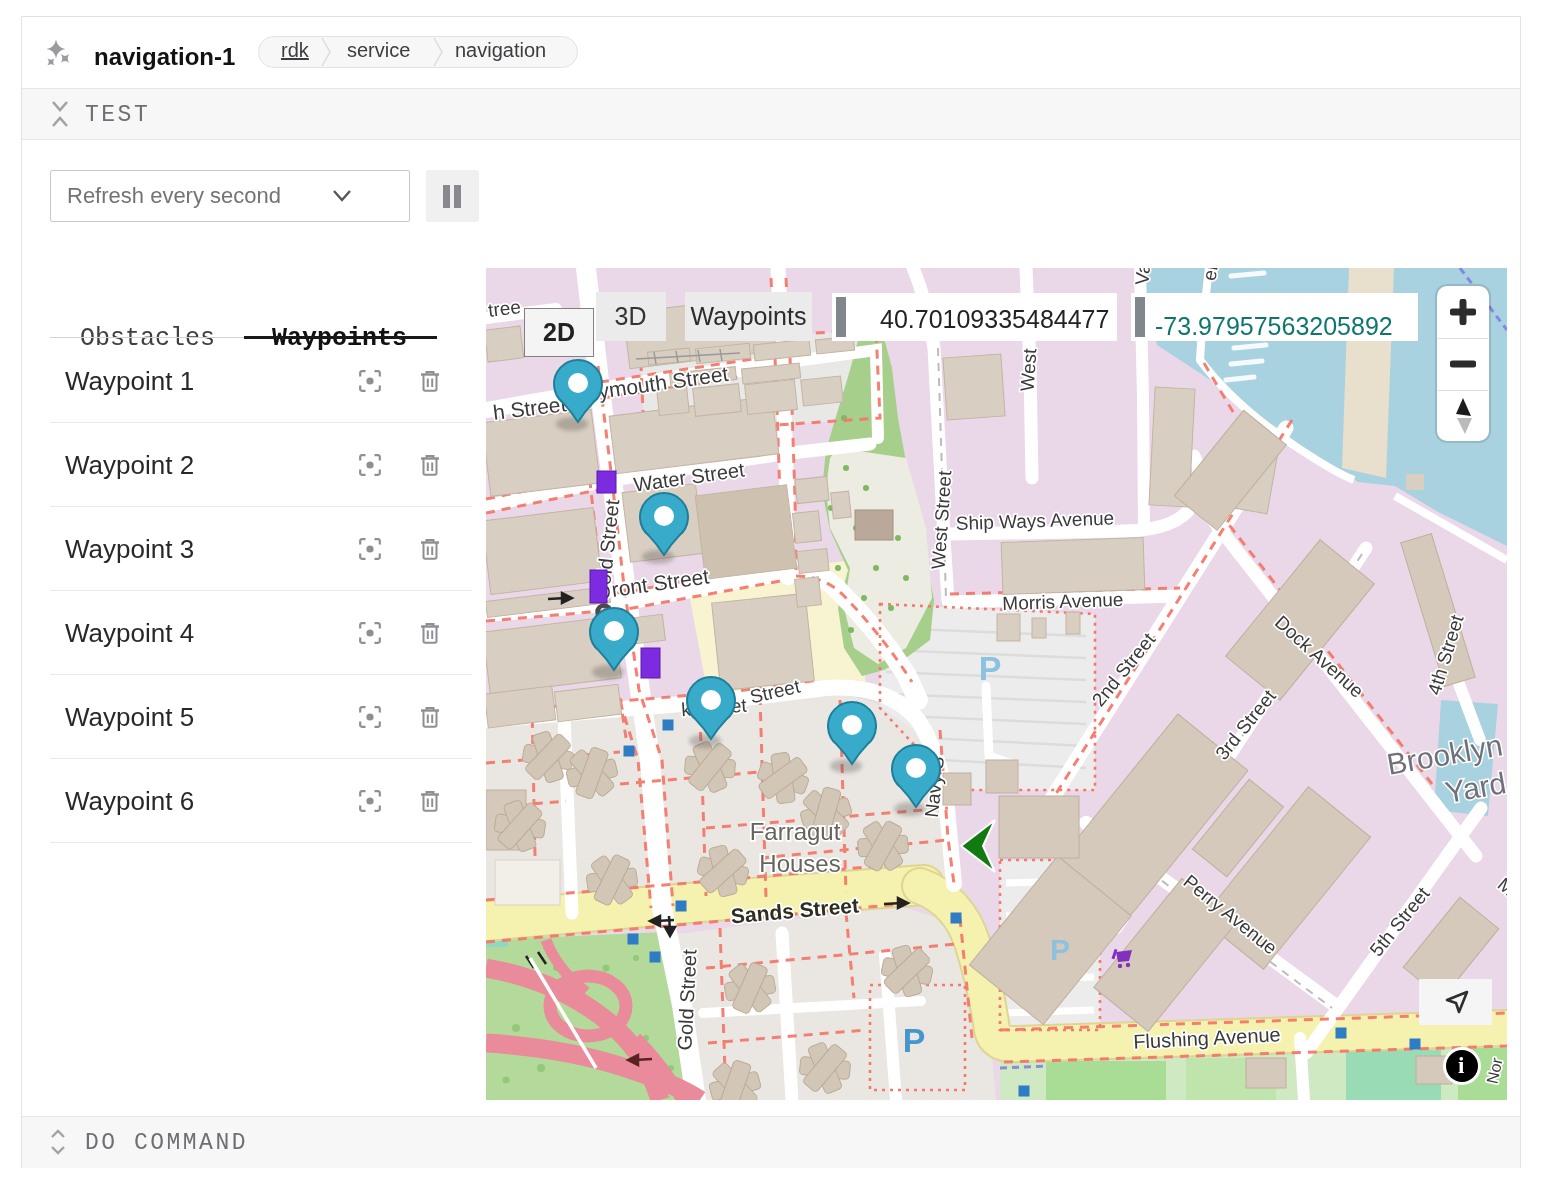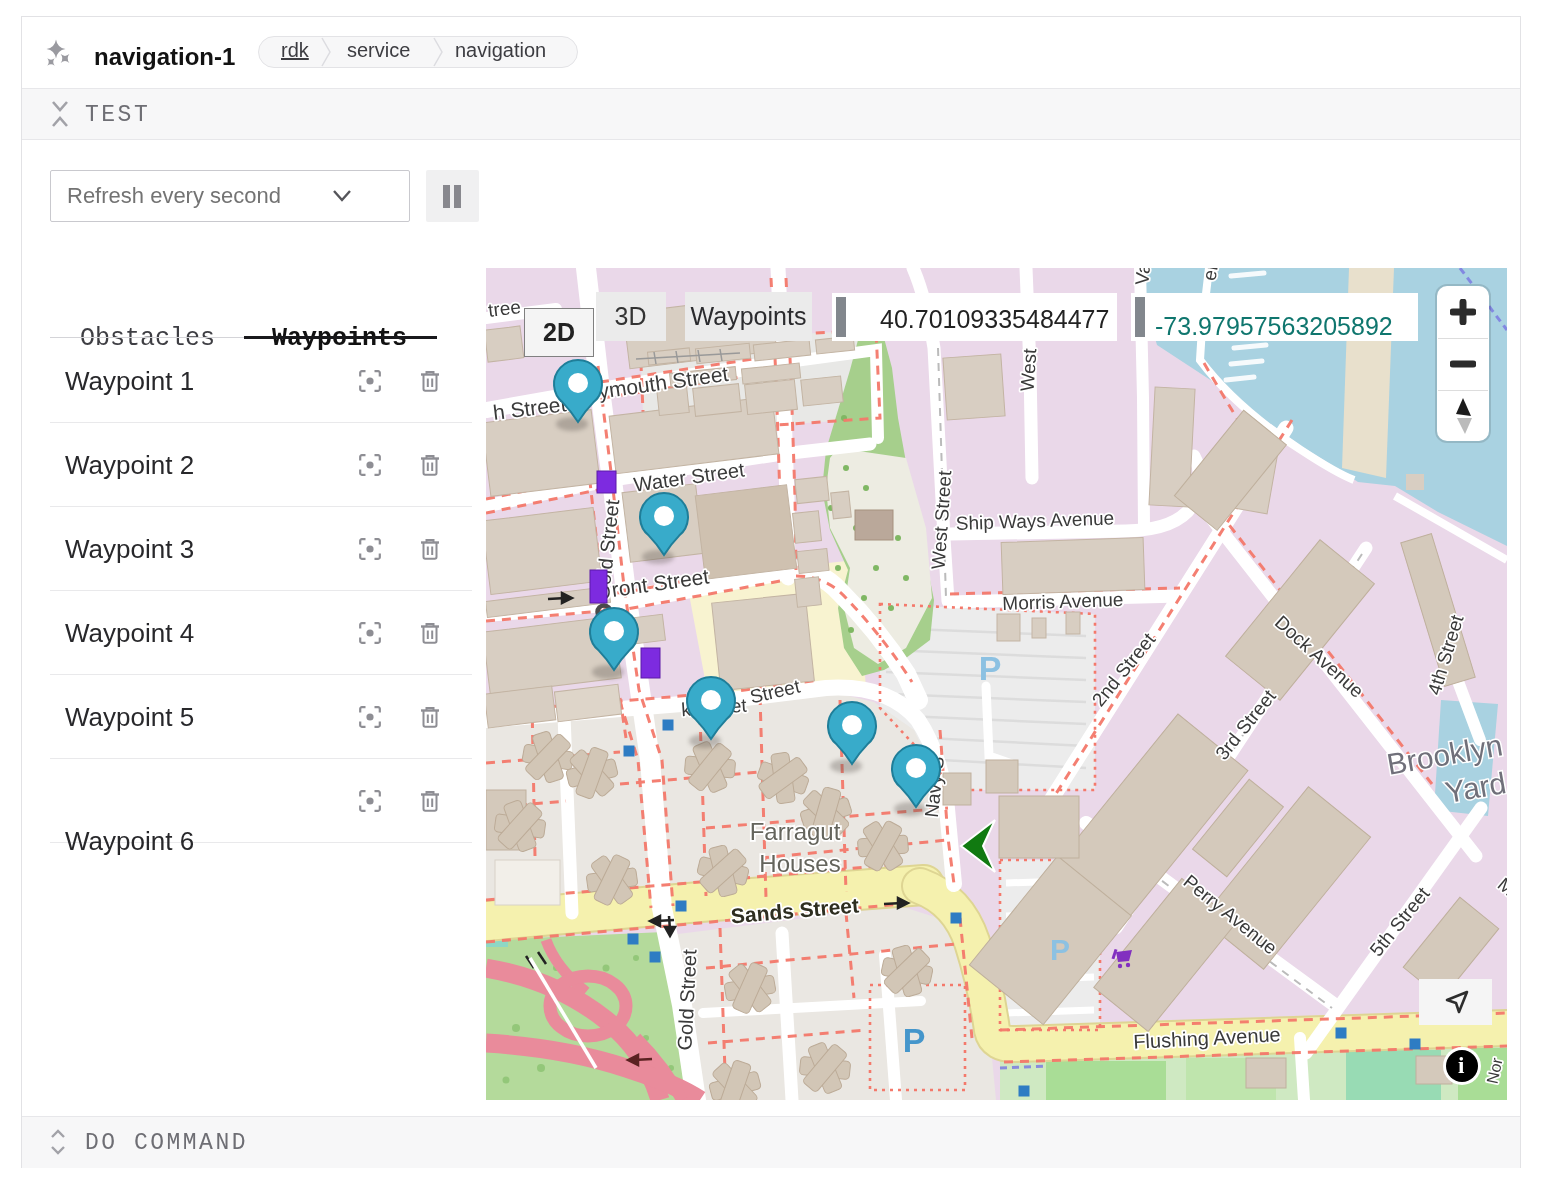--- a/index.html
+++ b/index.html
@@ -163,21 +163,21 @@
       <svg class="abs" style="left:420px; top:706px;" width="20" height="22" viewBox="0 0 20 22">
         <g fill="none" stroke="#8e8e94" stroke-width="2">
           <path d="M1,4.5 H19" stroke-width="2.4"></path>
           <path d="M6.5,4 V2 h7 v2"></path>
           <path d="M3.5,4.5 V19 a1.8,1.8 0 0 0 1.8,1.8 h9.4 a1.8,1.8 0 0 0 1.8,-1.8 V4.5"></path>
           <path d="M7.8,8.5 V17"></path>
           <path d="M12.2,8.5 V17"></path>
         </g>
       </svg>
       <div class="abs wp-row" style="top:759px;"></div>
-      <div class="abs wp-txt" style="top:786px;margin-top:40px;">Waypoint 6</div>
+      <div class="abs wp-txt" style="top:786px;">Waypoint 6</div>
       <svg class="abs" style="left:359px; top:790px;" width="22" height="22" viewBox="0 0 22 22">
         <g fill="none" stroke="#8e8e94" stroke-width="2.2">
           <path d="M1.2,6.5 V2.8 a1.6,1.6 0 0 1 1.6,-1.6 H6.5"></path>
           <path d="M15.5,1.2 h3.7 a1.6,1.6 0 0 1 1.6,1.6 V6.5"></path>
           <path d="M20.8,15.5 v3.7 a1.6,1.6 0 0 1 -1.6,1.6 H15.5"></path>
           <path d="M6.5,20.8 H2.8 a1.6,1.6 0 0 1 -1.6,-1.6 V15.5"></path>
         </g>
         <circle cx="11" cy="11" r="3.6" fill="#8e8e94"></circle>
       </svg>
       <svg class="abs" style="left:420px; top:790px;" width="20" height="22" viewBox="0 0 20 22">

